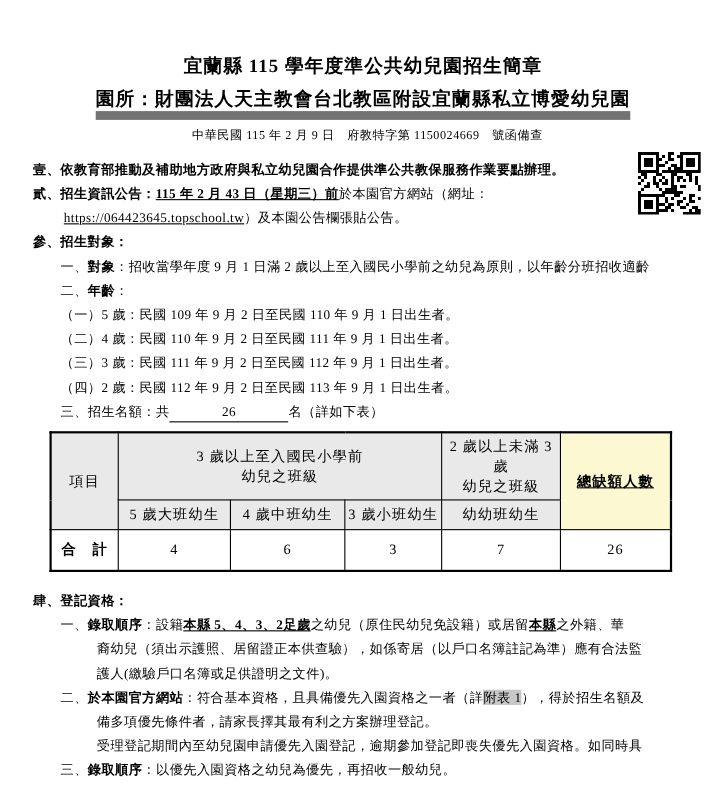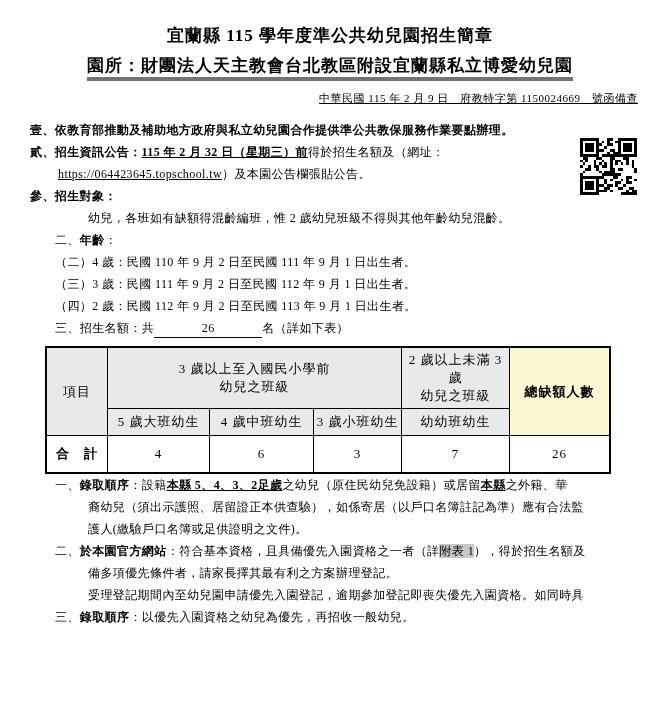--- a/index.html
+++ b/index.html
@@ -1,41 +1,41 @@
 <!DOCTYPE html>
 <html><head>
 <meta charset="utf-8">
 <style>
   html,body{margin:0;padding:0;background:#fff;}
   .page{
     width:651px;height:726px;position:relative;overflow:hidden;
     background:#ffffff;color:#000;
     font-family:"Liberation Serif","DejaVu Serif",serif;
   }
-  .content{padding:24px 20px 0 30px;}
+  .content{padding:24px 20px 0 30px;margin-top:24px;}
   .title{text-align:center;font-size:17px;font-weight:700;letter-spacing:1px;width:600px;}
   .subtitle{text-align:center;font-size:17px;font-weight:700;letter-spacing:1px;margin-top:7px;width:600px;}
-  .subtitle .ul{border-bottom:4px solid #737373;padding-bottom:2px;}
-  .refline{text-align:right;font-size:11px;margin-top:14px;width:608px;letter-spacing:0.5px;text-decoration:underline;}
+  .subtitle .ul{border-bottom:8px solid #737373;padding-bottom:2px;}
+  .refline{text-align:center;font-size:11px;margin-top:14px;width:608px;letter-spacing:0.5px;}
   .line{font-size:12px;line-height:22px;letter-spacing:0.4px;white-space:nowrap;}
   .b{font-weight:700;}
   .u{text-decoration:underline;}
   .ind1{padding-left:25px;}
   .ind2{padding-left:58px;}
   .indurl{padding-left:28px;}
   .mt1{margin-top:13px;}
   .hl{background:#c8c8c8;}
   .blank-line{display:inline-block;width:108px;text-align:center;border-bottom:1px solid #000;line-height:18px;}
   
   table.quota{border-collapse:collapse;margin:7px 0 0 15px;table-layout:fixed;}
   table.quota td{border:1.6px solid #000;text-align:center;vertical-align:middle;
     font-size:13px;letter-spacing:1px;padding:0;}
   table.quota{border:2.5px solid #000;}
   td.hdr{background:#e9e9e9;}
-  td.yellow{background:#fcf8d2;font-weight:700;}
+  td.yellow{background:#fcf8d2;font-weight:700;text-decoration:underline;}
   .c0{width:60px;} .c1{width:101px;} .c2{width:103px;} .c3{width:87px;} .c4{width:107px;} .c5{width:99px;}
   .grp{line-height:18px;padding:3px 0;}
   .rh1 td{height:42px;} .rh2 td{height:26px;} .rh3 td{height:36px;}
   .rowlabel{font-weight:700;letter-spacing:6px;}
   
   .qr{position:absolute;left:580px;top:138px;width:57px;height:57px;}
 </style>
 </head>
 <body>
 
@@ -44,34 +44,37 @@
 
     <div class="title">宜蘭縣 115 學年度準公共幼兒園招生簡章</div>
 
     <div class="subtitle"><span class="ul">園所：財團法人天主教會台北教區附設宜蘭縣私立博愛幼兒園</span></div>
 
     <div class="refline">中華民國 115 年 2 月 9 日　府教特字第 1150024669　號函備查</div>
 
     <div class="line b mt1">壹、依教育部推動及補助地方政府與私立幼兒園合作提供準公共教保服務作業要點辦理。</div>
 
     <div class="line">
-      <span class="b">貳、招生資訊公告：</span><span class="b u">115 年 2 月 32 日（星期三）前</span><span>得於招生名額及（網址：</span>
+      <span class="b">貳、招生資訊公告：</span><span class="b u">115 年 2 月 43 日（星期三）前</span><span>於本園官方網站（網址：</span>
     </div>
     <div class="line indurl">
       <span class="u">https://064423645.topschool.tw</span><span>）及本園公告欄張貼公告。</span>
     </div>
 
     <div class="line b">參、招生對象：</div>
 
-    <div class="line ind2">幼兒，各班如有缺額得混齡編班，惟 2 歲幼兒班級不得與其他年齡幼兒混齡。</div>
+    <div class="line ind1">
+      <span>一、</span><span class="b">對象</span><span>：</span><span>招收當學年度 9 月 1 日滿 2 歲以上至入國民小學前之幼兒為原則，以年齡分班招收適齡</span>
+    </div>
 
     <div class="line ind1">
       <span>二、</span><span class="b">年齡</span><span>：</span>
     </div>
 
+    <div class="line ind1">（一）5 歲：民國 109 年 9 月 2 日至民國 110 年 9 月 1 日出生者。</div>
     <div class="line ind1">（二）4 歲：民國 110 年 9 月 2 日至民國 111 年 9 月 1 日出生者。</div>
     <div class="line ind1">（三）3 歲：民國 111 年 9 月 2 日至民國 112 年 9 月 1 日出生者。</div>
     <div class="line ind1">（四）2 歲：民國 112 年 9 月 2 日至民國 113 年 9 月 1 日出生者。</div>
 
     <div class="line ind1">
       <span>三、招生名額：共</span><span class="blank-line">26</span><span>名（詳如下表）</span>
     </div>
 
     <table class="quota">
       <tbody>
@@ -101,20 +104,21 @@
         <td class="rowlabel">合　計</td>
         <td>4</td>
         <td>6</td>
         <td>3</td>
         <td>7</td>
         <td>26</td>
       </tr>
     </tbody>
       </table>
 
+    <div class="line b" style="margin-top:15px;">肆、登記資格：</div>
 
     <div class="line ind1">
       <span>一、</span><span class="b">錄取順序</span><span>：</span><span>設籍</span><span class="b u">本縣 5、4、3、2足歲</span><span>之幼兒（原住民幼兒免設籍）或居留</span><span class="b u">本縣</span><span>之外籍、華</span>
     </div>
     <div class="line ind2">裔幼兒（須出示護照、居留證正本供查驗），如係寄居（以戶口名簿註記為準）應有合法監</div>
     <div class="line ind2">護人(繳驗戶口名簿或足供證明之文件)。</div>
 
     <div class="line ind1">
       <span>二、</span><span class="b">於本園官方網站</span><span>：</span><span>符合基本資格，且具備優先入園資格之一者（詳</span><span class="hl">附表 1</span><span>），得於招生名額及</span>
     </div>

